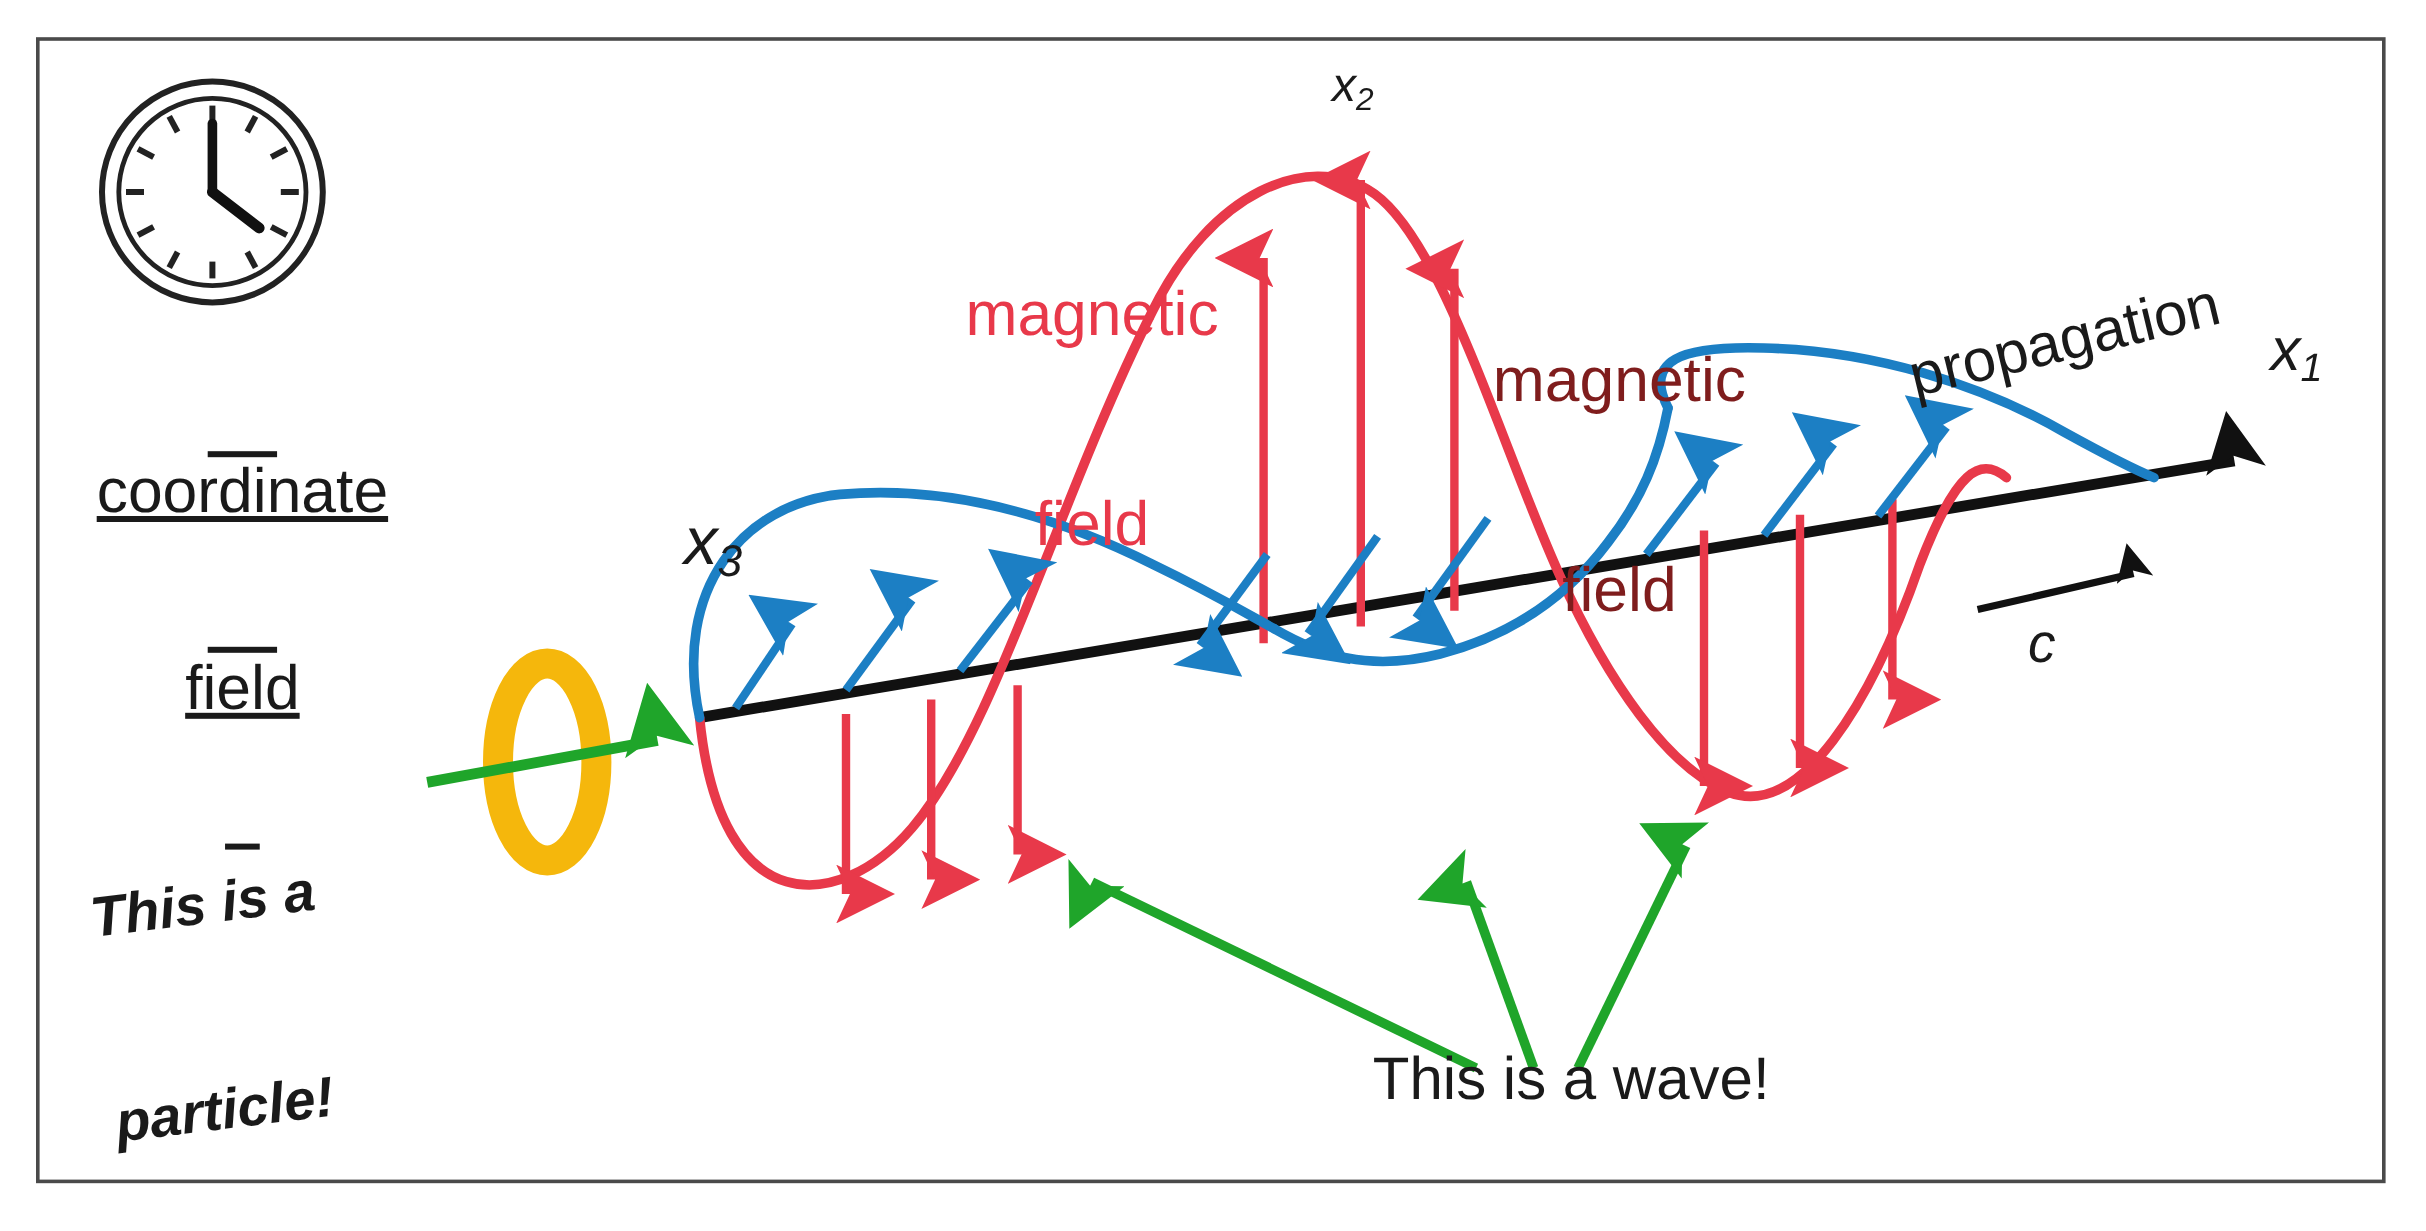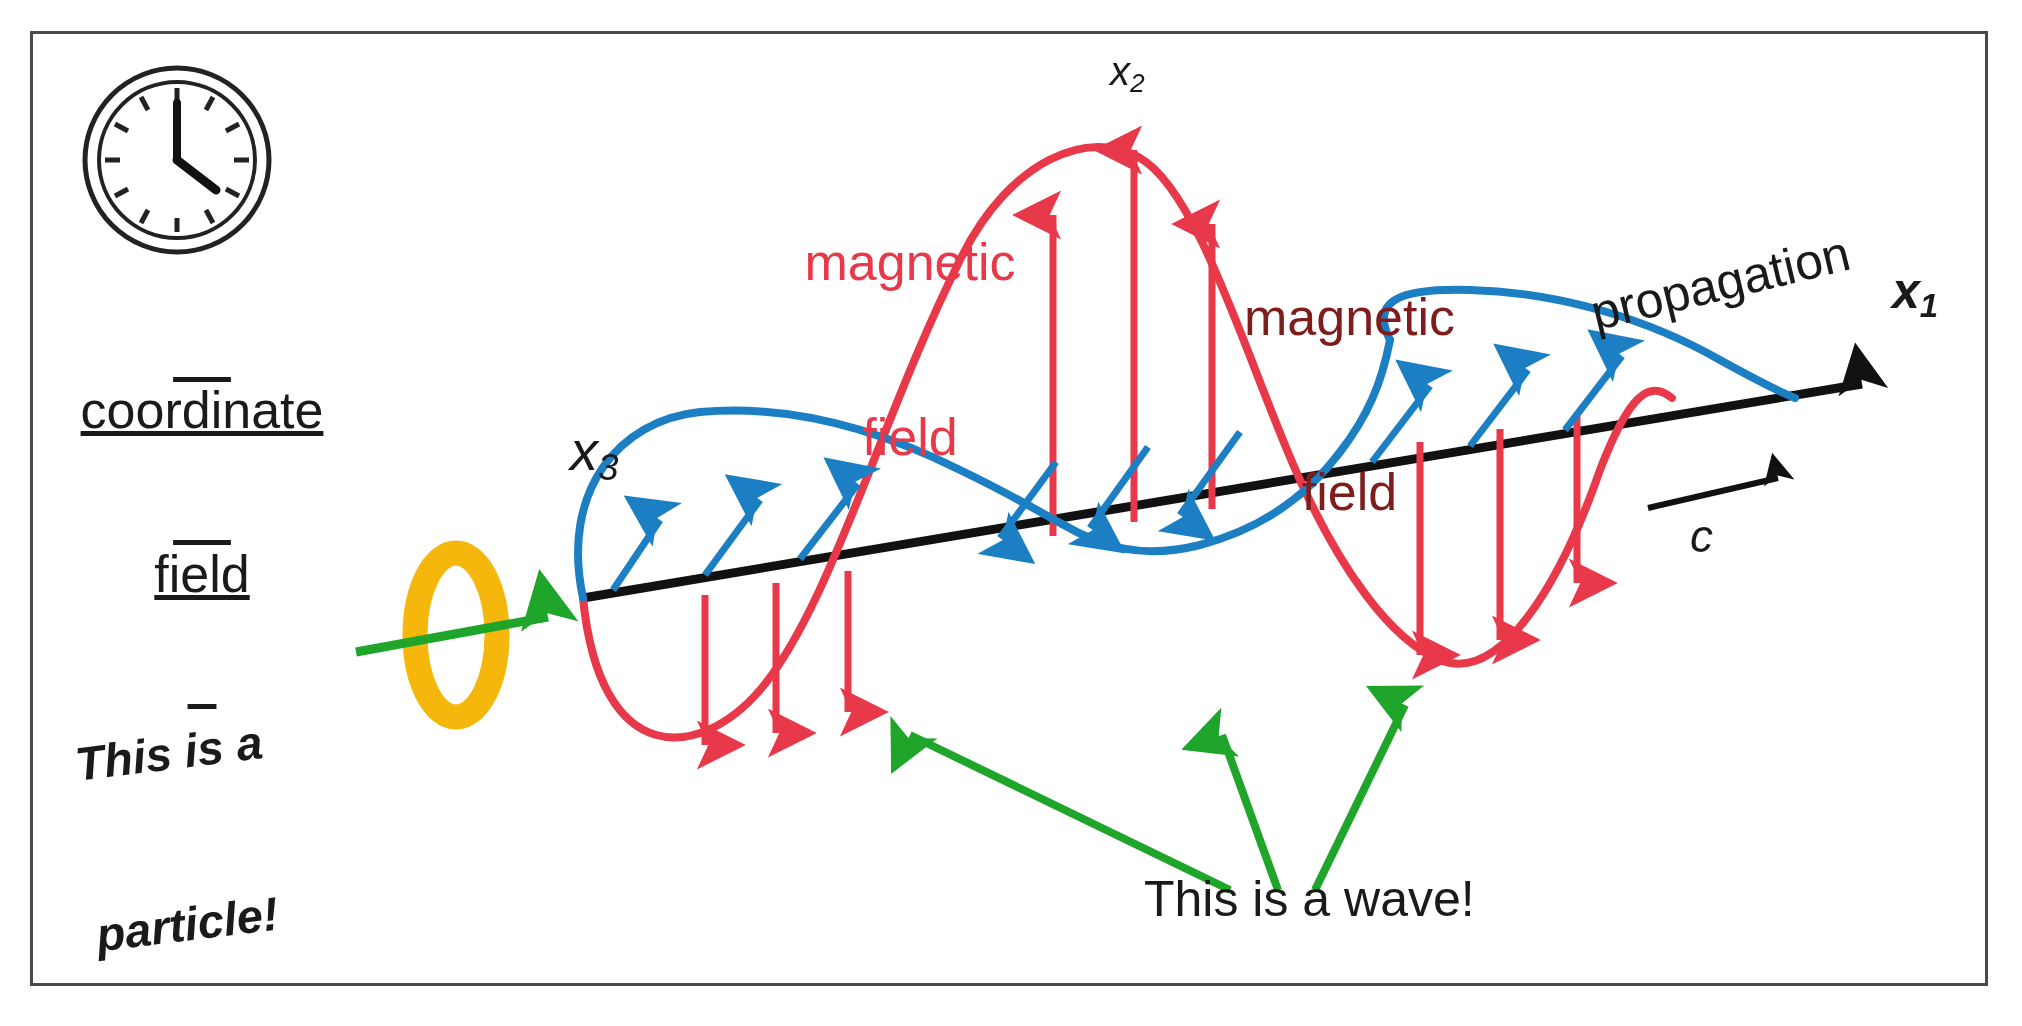--- a/index.html
+++ b/index.html
@@ -85,21 +85,20 @@
     top: 288px;
     font-size: 50px;
     transform: rotate(-13.5deg);
     transform-origin: left center;
   }
   .lbl-x1 {
     left: 1892px;
     top: 265px;
     font-size: 50px;
     font-style: italic;
-    font-weight: bold;
   }
   .lbl-x2 {
     left: 1110px;
     top: 50px;
     font-size: 40px;
     font-style: italic;
   }
   .lbl-x3 {
     left: 570px;
     top: 422px;

